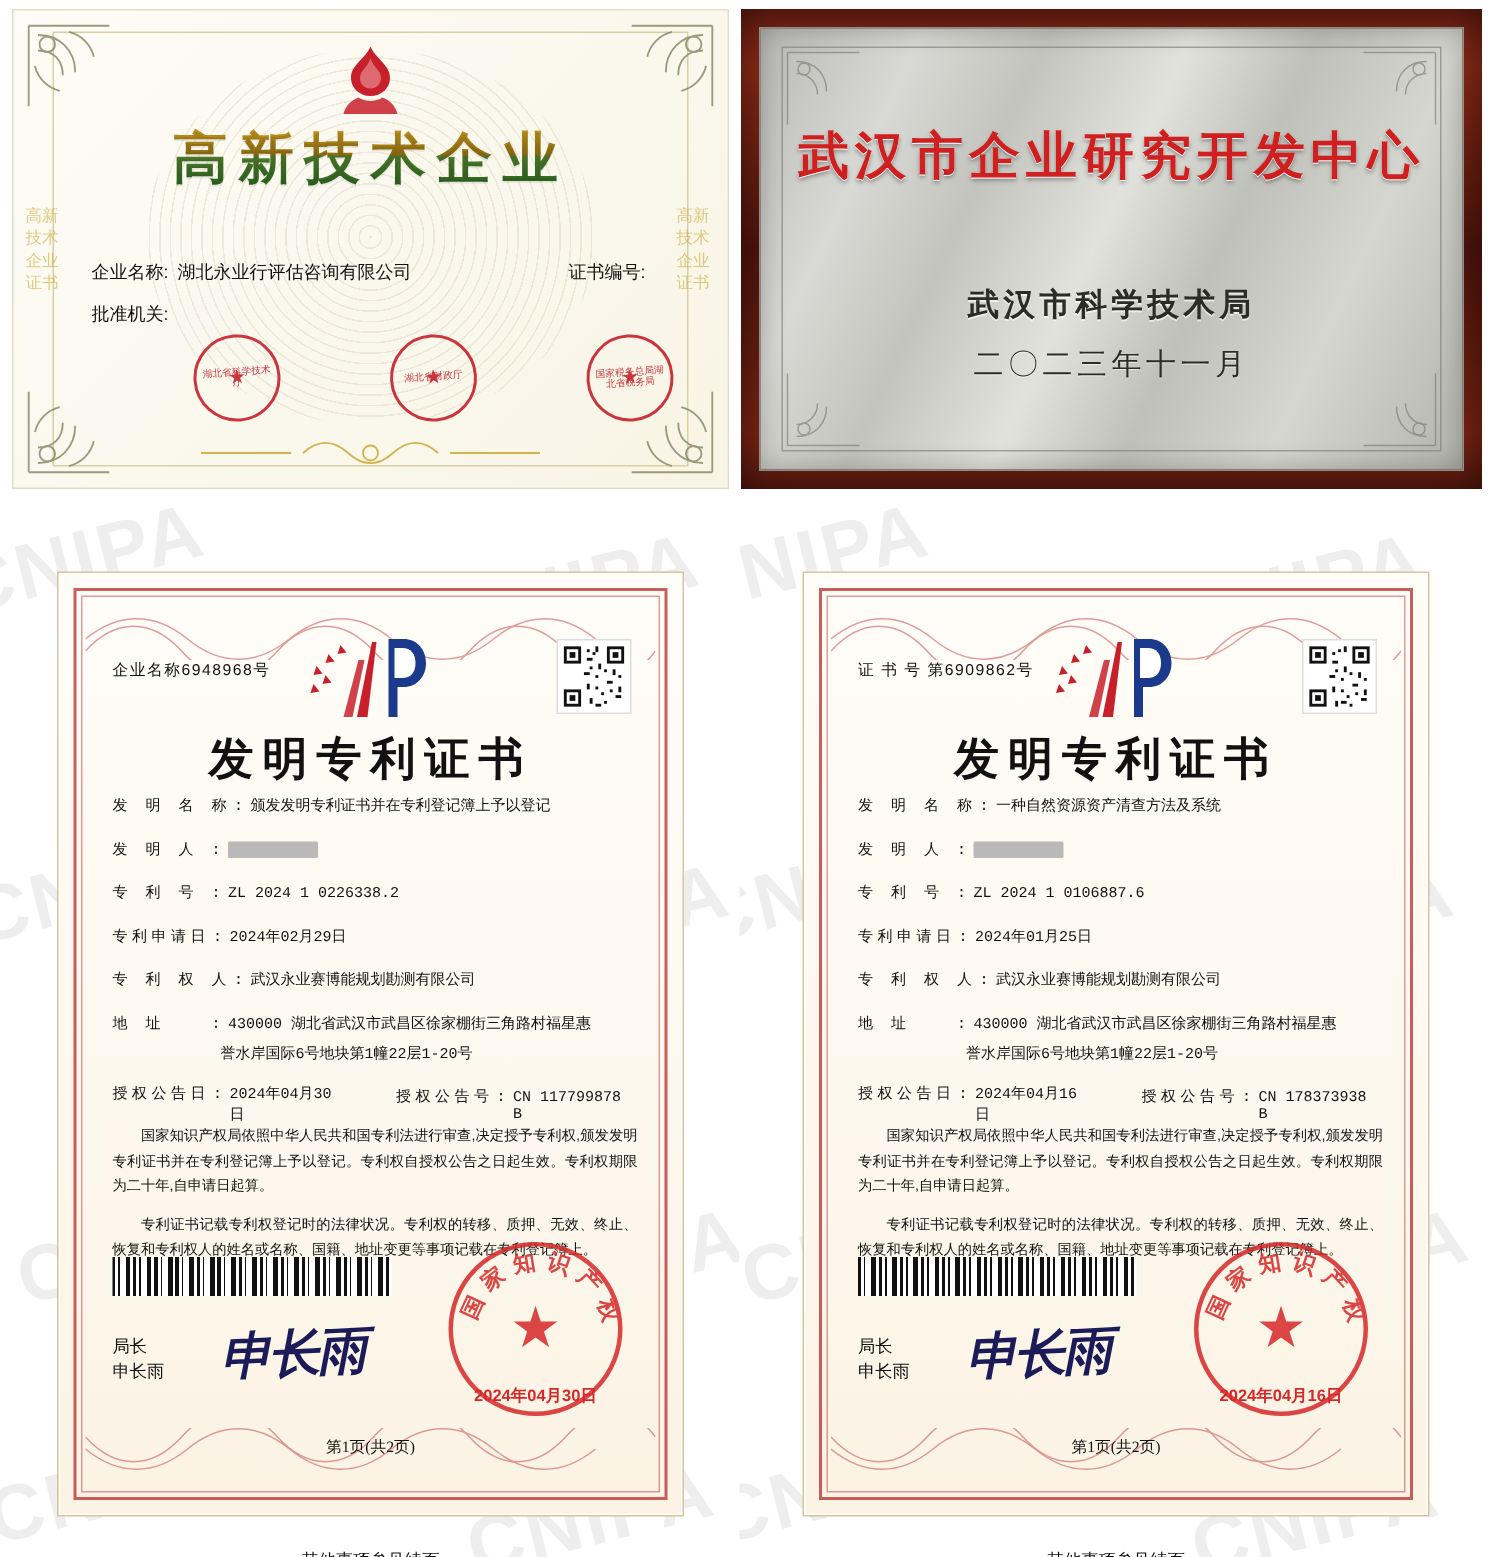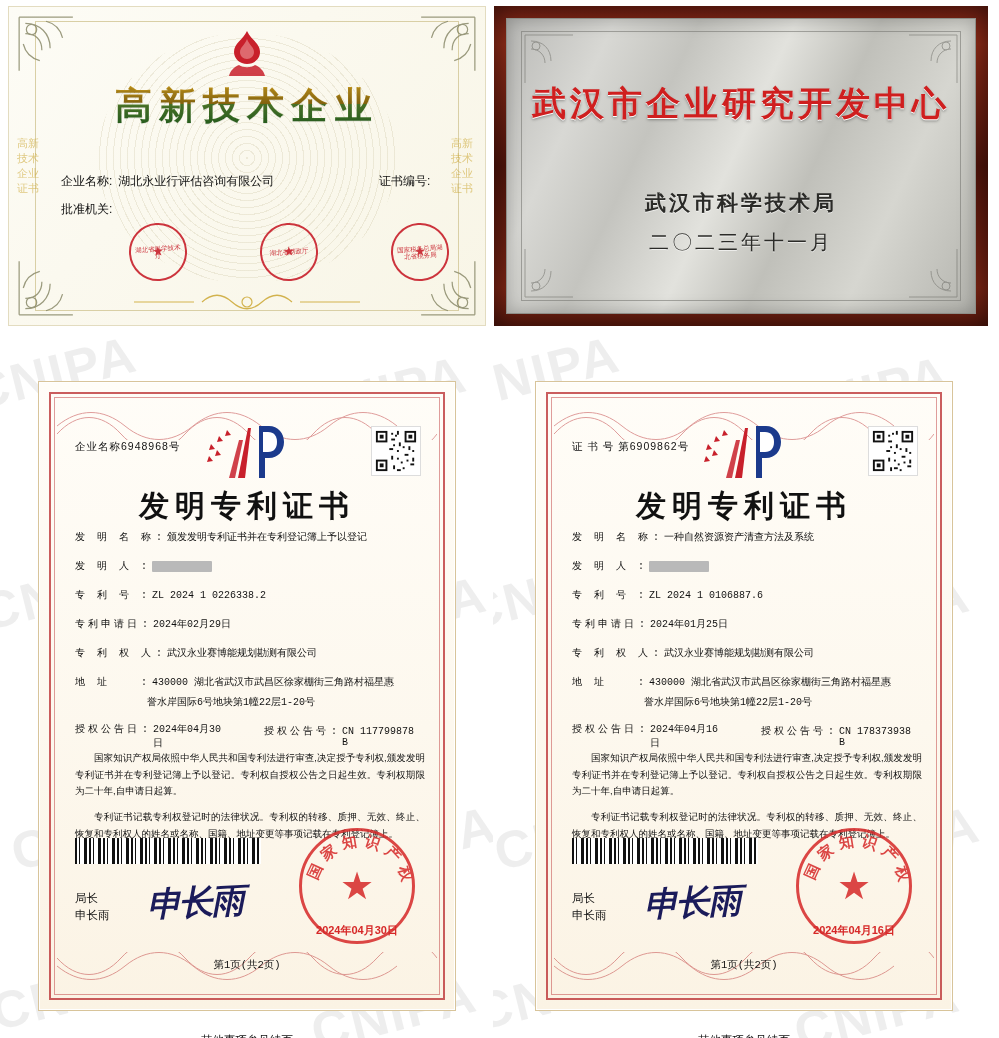--- a/index.html
+++ b/index.html
@@ -272,21 +272,21 @@
   .p-seal .star{ font-size:38px; line-height:1; }
   .p-seal-date{
     position:absolute; right:36px; bottom:72px;
     width:124px; text-align:center;
     font-size:11px; color:#d62828; font-weight:bold;
     font-family:"Liberation Sans", sans-serif;
   }
   .p-pageno{
     position:absolute; left:0; right:0; bottom:38px;
     text-align:center; font-size:10.5px; color:#111;
-    font-family:Liberation Mono, monospace;
+    font-family:Liberation Serif, serif;
   }
   .patent-footer{
     position:absolute; left:38px; width:418px; top:700px;
     text-align:center; font-size:11.5px; color:#111;
     font-family:"Liberation Sans", sans-serif;
   }
   .right-offset{ left:42px; }
 </style>
 </head>
 <body>

